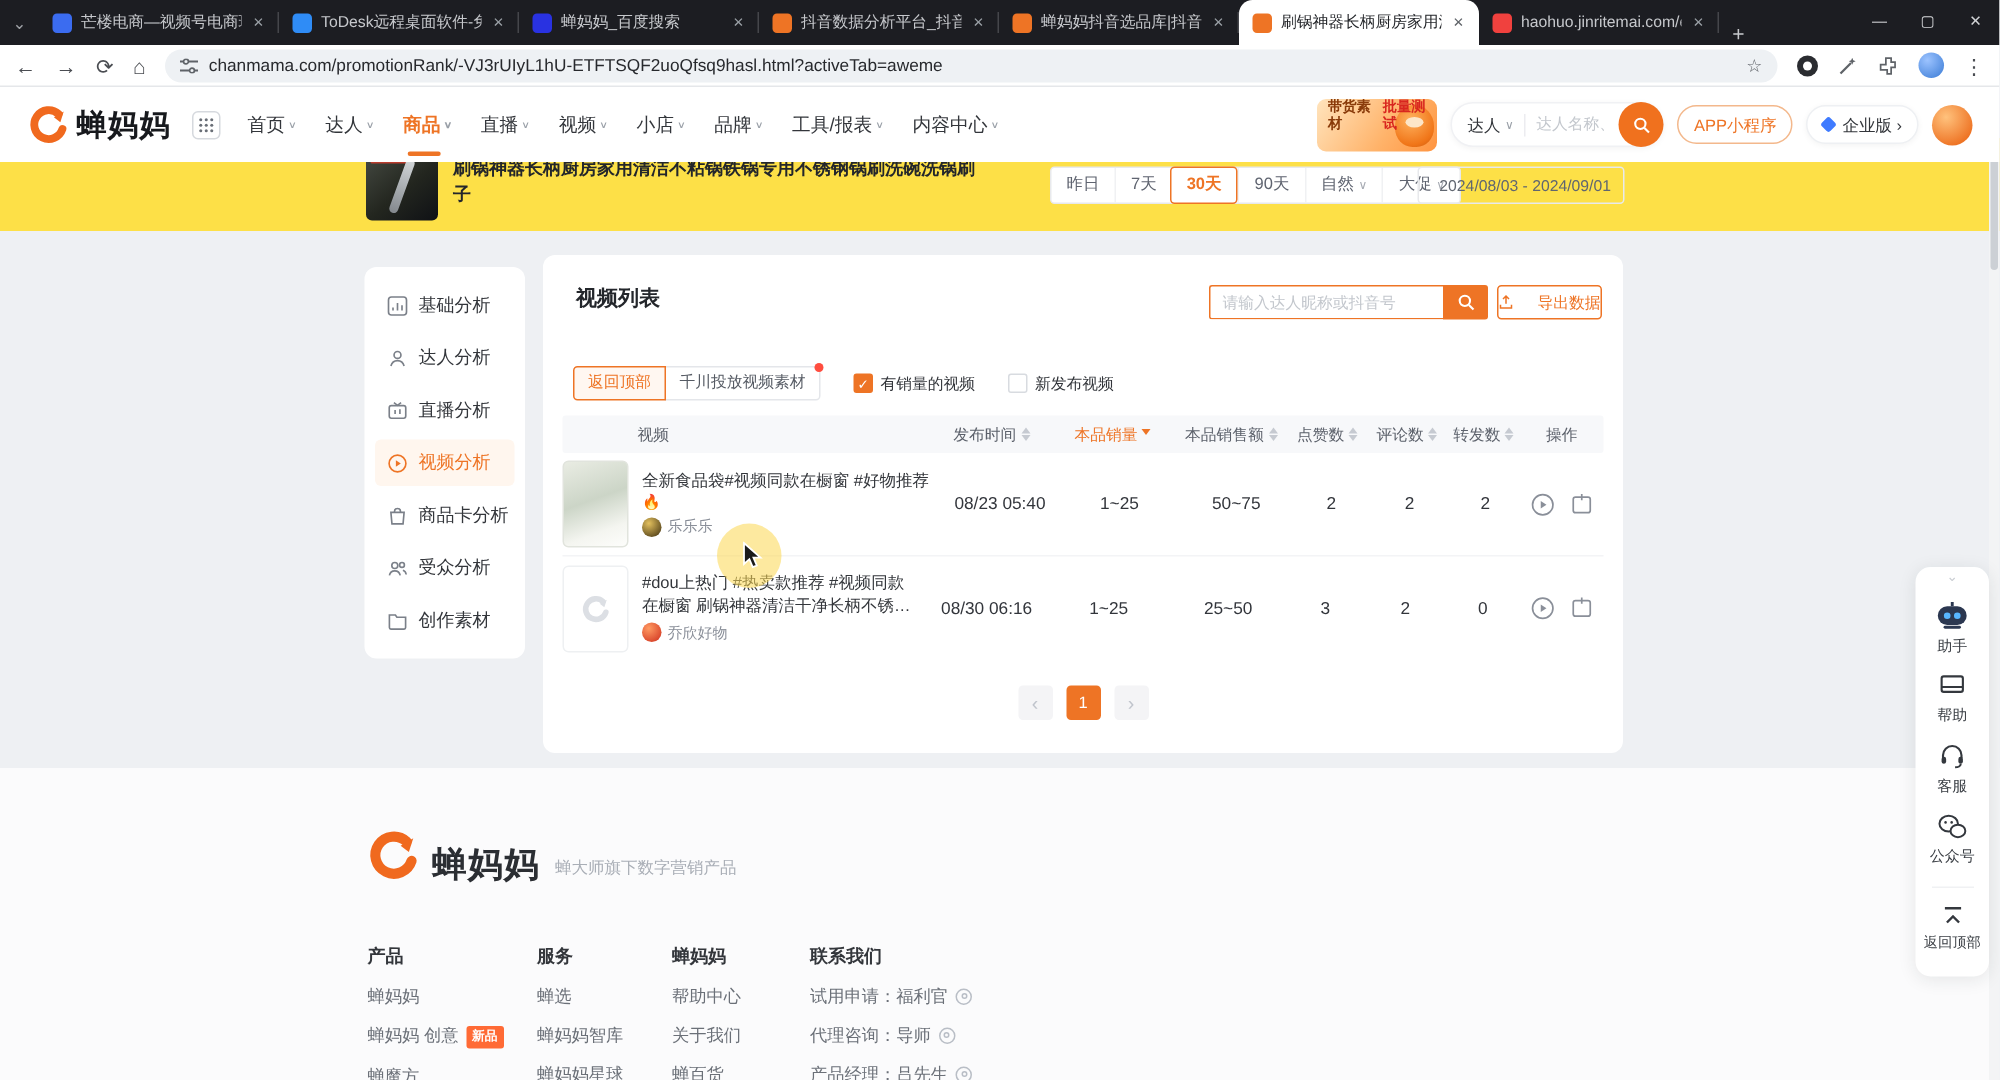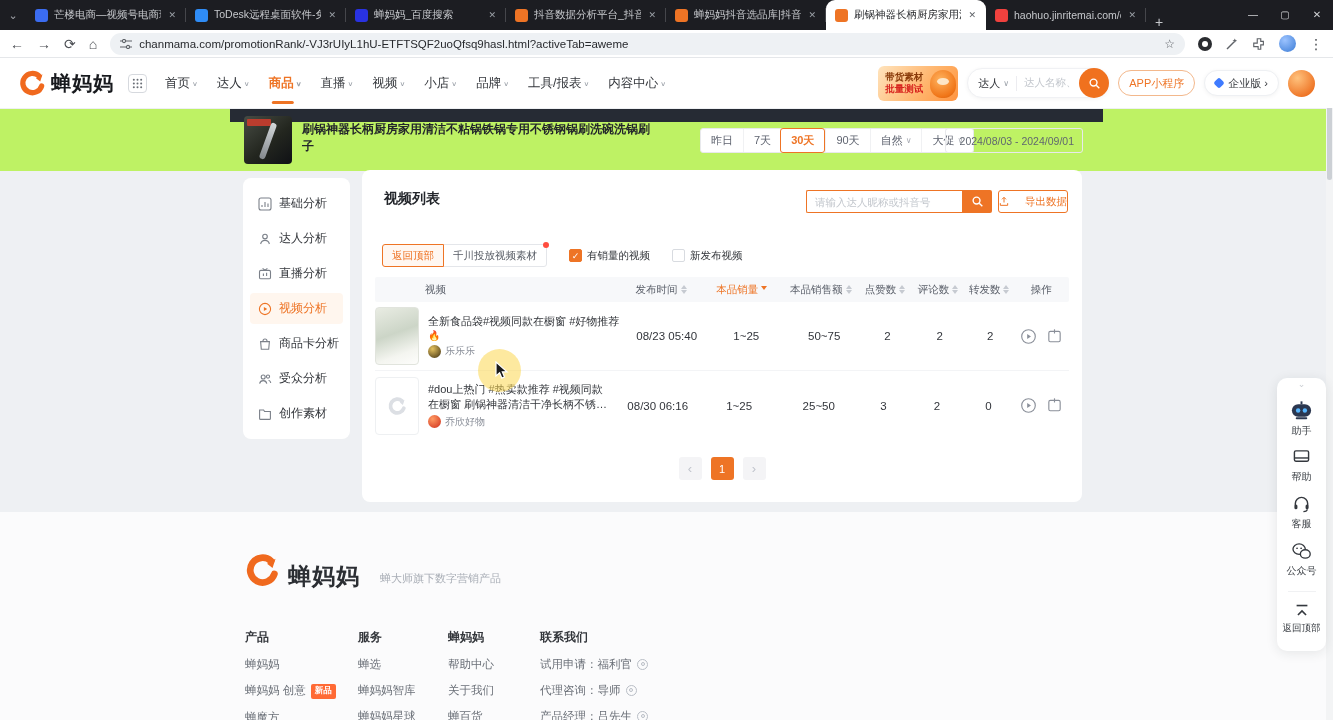--- a/index.html
+++ b/index.html
@@ -37,37 +37,37 @@
   .siteheader{position:absolute;top:58px;left:0;right:0;height:50px;background:#fff;display:flex;align-items:center;padding:0 18px;z-index:5}
   .logo{display:flex;align-items:center;gap:5px}
   .logo-text{font-size:20px;font-weight:800;color:#17191d;letter-spacing:1px}
   .gridbtn{width:19px;height:19px;border:1px solid #d6d9de;border-radius:4px;display:flex;align-items:center;justify-content:center;margin-left:14px}
   .mainnav{display:flex;align-items:center;gap:19px;margin-left:18px;height:50px}
   .navitem{font-size:12.5px;color:#33363b;display:flex;align-items:center;gap:2px;height:50px;position:relative;white-space:nowrap}
   .navitem .caret{font-size:8px;color:#9aa0a8;transform:scaleY(.8)}
   .navitem.active{color:#ee7425;font-weight:700}
   .navitem.active::after{content:"";position:absolute;left:50%;transform:translateX(-60%);bottom:4px;width:22px;height:3px;border-radius:2px;background:#ee7425}
   .hright{margin-left:auto;display:flex;align-items:center;gap:9px}
-  .promo{width:80px;height:35px;border-radius:6px;background:linear-gradient(125deg,#ffe4bd 0%,#ffb36a 60%,#ff9440 100%);position:relative;display:flex;flex-direction:column;justify-content:center;padding-left:7px;overflow:hidden}
+  .promo{width:80px;height:35px;border-radius:6px;background:linear-gradient(125deg,#ffe4bd 0%,#ffb36a 60%,#ff9440 100%);position:relative;display:flex;justify-content:center;padding-left:7px;overflow:hidden}
   .promo .l1{font-size:9.5px;font-weight:800;color:#8a3b0a;line-height:1.25;z-index:1}
   .promo .l2{font-size:9.5px;font-weight:800;color:#d8261f;line-height:1.25;z-index:1}
   .mascot{position:absolute;right:2px;top:4px;width:26px;height:28px;border-radius:50% 50% 45% 45%;background:radial-gradient(circle at 40% 35%,#ffb25e,#f07518 70%,#c8570c)}
   .mascot::after{content:"";position:absolute;left:7px;top:8px;width:12px;height:7px;border-radius:50%;background:#fde6c8}
   .hsearch{width:142px;height:30px;border:1px solid #f0f1f4;background:#fff;border-radius:15px;display:flex;align-items:center;padding:0 34px 0 10px;position:relative;font-size:11px;color:#33363b;box-shadow:0 1px 4px rgba(0,0,0,.05)}
   .hsearch .cat{display:flex;align-items:center;gap:3px;padding-right:7px;border-right:1px solid #ececf0;white-space:nowrap}
   .hsearch .cat .caret{font-size:8px;color:#9aa0a8}
   .hsearch .ph{font-size:10.5px;color:#c3c7cd;padding-left:7px;white-space:nowrap;overflow:hidden}
   .hsearch-btn{position:absolute;right:-1px;top:-1px;width:30px;height:30px;border-radius:50%;background:#f0711e;display:flex;align-items:center;justify-content:center}
   .apppill{height:26px;border:1px solid #f3b88c;color:#ee7425;border-radius:13px;font-size:11px;display:flex;align-items:center;padding:0 10px;white-space:nowrap;background:#fff}
   .entpill{height:26px;border:1px solid #eef0f3;border-radius:13px;font-size:11px;color:#33363b;display:flex;align-items:center;gap:5px;padding:0 10px;background:#fff;box-shadow:0 1px 4px rgba(0,0,0,.05);white-space:nowrap}
   .diamond{width:8px;height:8px;background:#3f7bff;border-radius:2px;transform:rotate(45deg)}
   .h-avatar{width:27px;height:27px;border-radius:50%;background:radial-gradient(circle at 35% 30%,#ffc27d,#ee7425 75%)}
 
   
-  .productbar{position:absolute;top:109px;left:0;right:0;height:62px;background:#bef264}
+  .productbar{position:absolute;top:92px;left:0;right:0;height:62px;background:#fde047}
   .darkstrip{position:absolute;left:230px;top:0;width:873px;height:13px;background:#262b34}
   .pthumb{position:absolute;left:244px;top:7px;width:48px;height:48px;border-radius:4px;background:linear-gradient(140deg,#474c44 0%,#23261f 55%,#0f1115 100%);overflow:hidden;z-index:2}
   .pthumb .redtag{position:absolute;left:3px;top:3px;width:24px;height:7px;border-radius:1px;background:#c53d2e;opacity:.92}
   .pthumb .brush{position:absolute;left:21px;top:6px;width:6px;height:38px;background:linear-gradient(#d4d8da,#83888d);transform:rotate(20deg);border-radius:3px}
   .ptitle{position:absolute;left:302px;top:12px;width:352px;font-size:12px;font-weight:700;color:#23262b;line-height:1.45}
   .rangegroup{position:absolute;left:700px;top:19px;height:25px;display:flex;border:1px solid #e8e9ec;border-radius:3px;background:#fff}
   .rangebtn{padding:0 10px;font-size:11px;color:#5f6470;line-height:23px;border-left:1px solid #f0f1f3;display:flex;align-items:center;gap:3px;white-space:nowrap}
   .rangebtn:first-child{border-left:none}
   .rangebtn .caret{font-size:8px;color:#a7abb3}
   .rangebtn.active{border:1px solid #ee7425;color:#ee7425;margin:-1px 0 -1px -1px;border-radius:3px;background:#fff;z-index:1;font-weight:700}
@@ -125,21 +125,21 @@
   .av.a2{background:radial-gradient(circle at 35% 30%,#ff9a62,#d8432a 80%)}
   .op-icons{display:flex;gap:9px;justify-content:center;width:100%}
   .pager{position:absolute;left:0;right:0;top:287px;display:flex;justify-content:center;gap:9px}
   .pg{width:23px;height:23px;border-radius:3px;background:#f4f4f6;color:#c0c4cc;font-size:13px;display:flex;align-items:center;justify-content:center}
   .pg.cur{background:#ee7425;color:#fff;font-size:11px}
 
   
   .footer{position:absolute;left:0;top:512px;width:100%;height:208px;background:#fbfbfc}
   .flogo{position:absolute;left:244px;top:40px;display:flex;align-items:flex-end;gap:8px}
   .flogo-text{font-size:23px;font-weight:800;color:#2b2e33;letter-spacing:1px;line-height:1}
-  .ftag{font-size:11px;color:#a9aeb6;margin:0 0 2px 12px;white-space:nowrap}
+  .ftag{font-size:11px;color:#a9aeb6;margin:0 0 2px 2px;white-space:nowrap}
   .fcol{position:absolute;top:117px;font-size:11.5px}
   .fcol .fh{font-size:12px;font-weight:700;color:#33363b}
   .flink{display:block;color:#6b7078;margin-top:11px;white-space:nowrap}
   .newbadge{display:inline-block;background:#ff6a35;color:#fff;font-size:8.5px;padding:1.5px 4px;border-radius:2px;margin-left:5px;vertical-align:1px;font-weight:700}
   .contact-icon{display:inline-block;width:11px;height:11px;border:1px solid #b9bec6;border-radius:50%;margin-left:5px;vertical-align:-1.5px;position:relative}
   .contact-icon::after{content:"";position:absolute;inset:2.5px;border:1px solid #b9bec6;border-radius:50%}
   .qr{position:absolute;top:118px;width:74px;text-align:center}
   .qrbox{width:64px;height:64px;margin:0 auto;background:#fff;border:1px solid #ededef;padding:4px;position:relative}
   .qrpat{width:100%;height:100%;background:repeating-linear-gradient(0deg,#1b1d20 0 2px,transparent 2px 5px),repeating-linear-gradient(90deg,#1b1d20 0 2px,#fff 2px 5px)}
   .qrc{position:absolute;width:12px;height:12px;border:2.5px solid #111;background:#fff}

